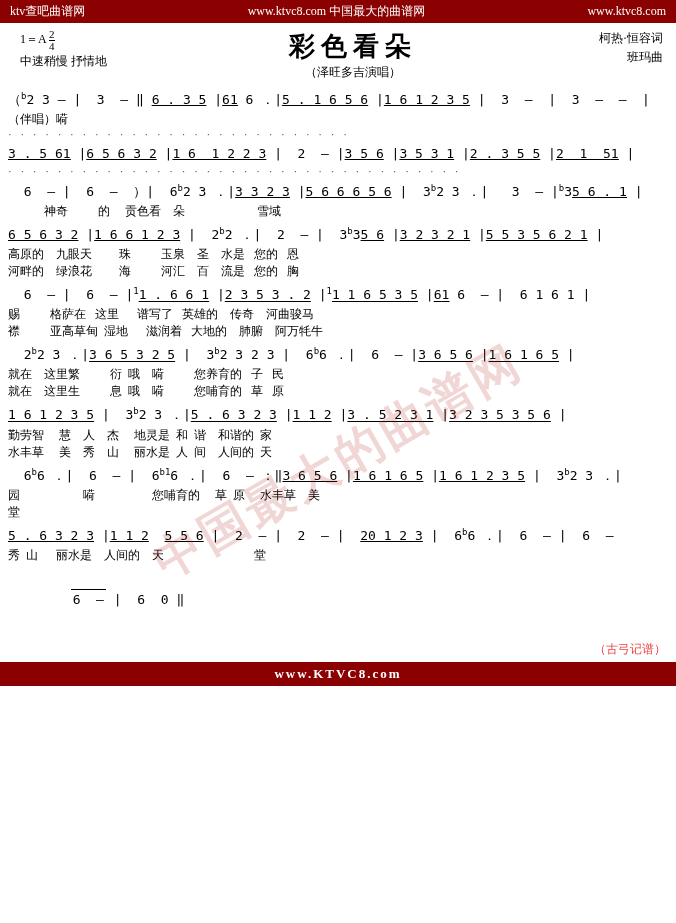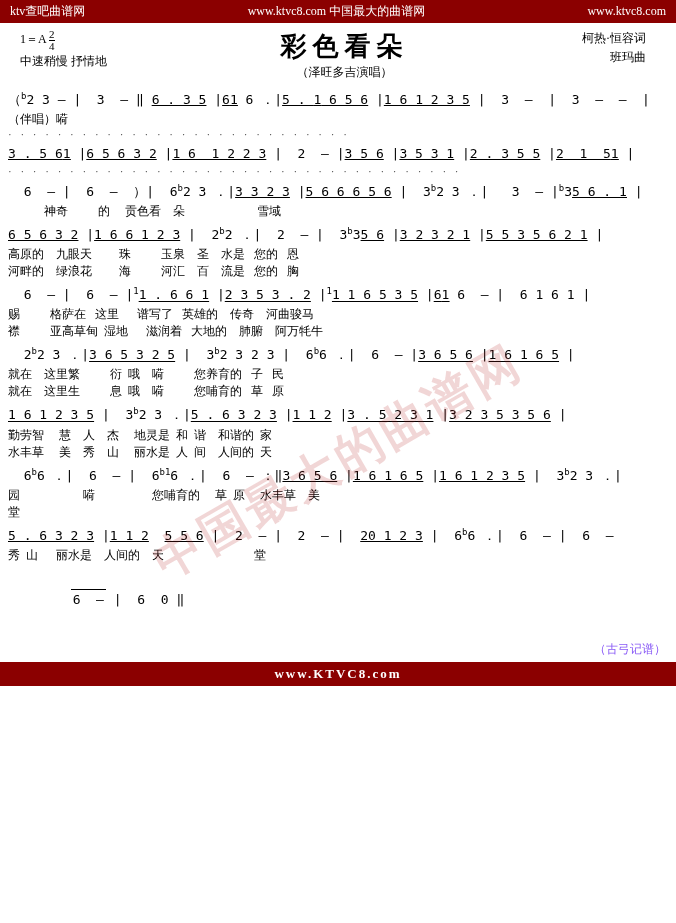--- a/index.html
+++ b/index.html
@@ -32,21 +32,21 @@
       text-align: center;
       font-size: 12px;
       padding: 3px 0;
       display: flex;
       justify-content: space-between;
       align-items: center;
       padding: 3px 10px;
     }
     .top-bar span { font-size: 12px; }
     .header-area {
-      padding: 6px 20px 0 10px;
+      padding: 6px 3px 0 10px;
     }
     .song-title {
       font-size: 26px;
       font-weight: bold;
       text-align: center;
       letter-spacing: 6px;
     }
     .subtitle {
       text-align: center;
       font-size: 12px;
@@ -66,21 +66,21 @@
     }
     .meta-right {
       font-size: 12px;
       text-align: right;
       line-height: 1.6;
     }
     .bottom-bar {
       text-align: right;
       padding: 4px 10px;
       font-size: 12px;
-      color: #8b5cf6;
+      color: #ef4444;
     }
     .website-footer {
       background: #8B0000;
       color: #fff;
       text-align: center;
       font-size: 13px;
       padding: 4px 0;
       font-weight: bold;
       letter-spacing: 2px;
     }

